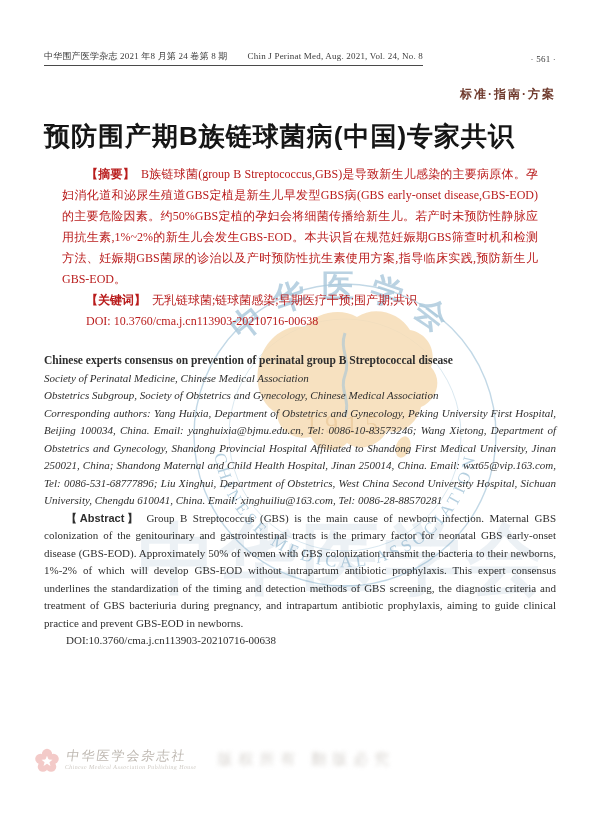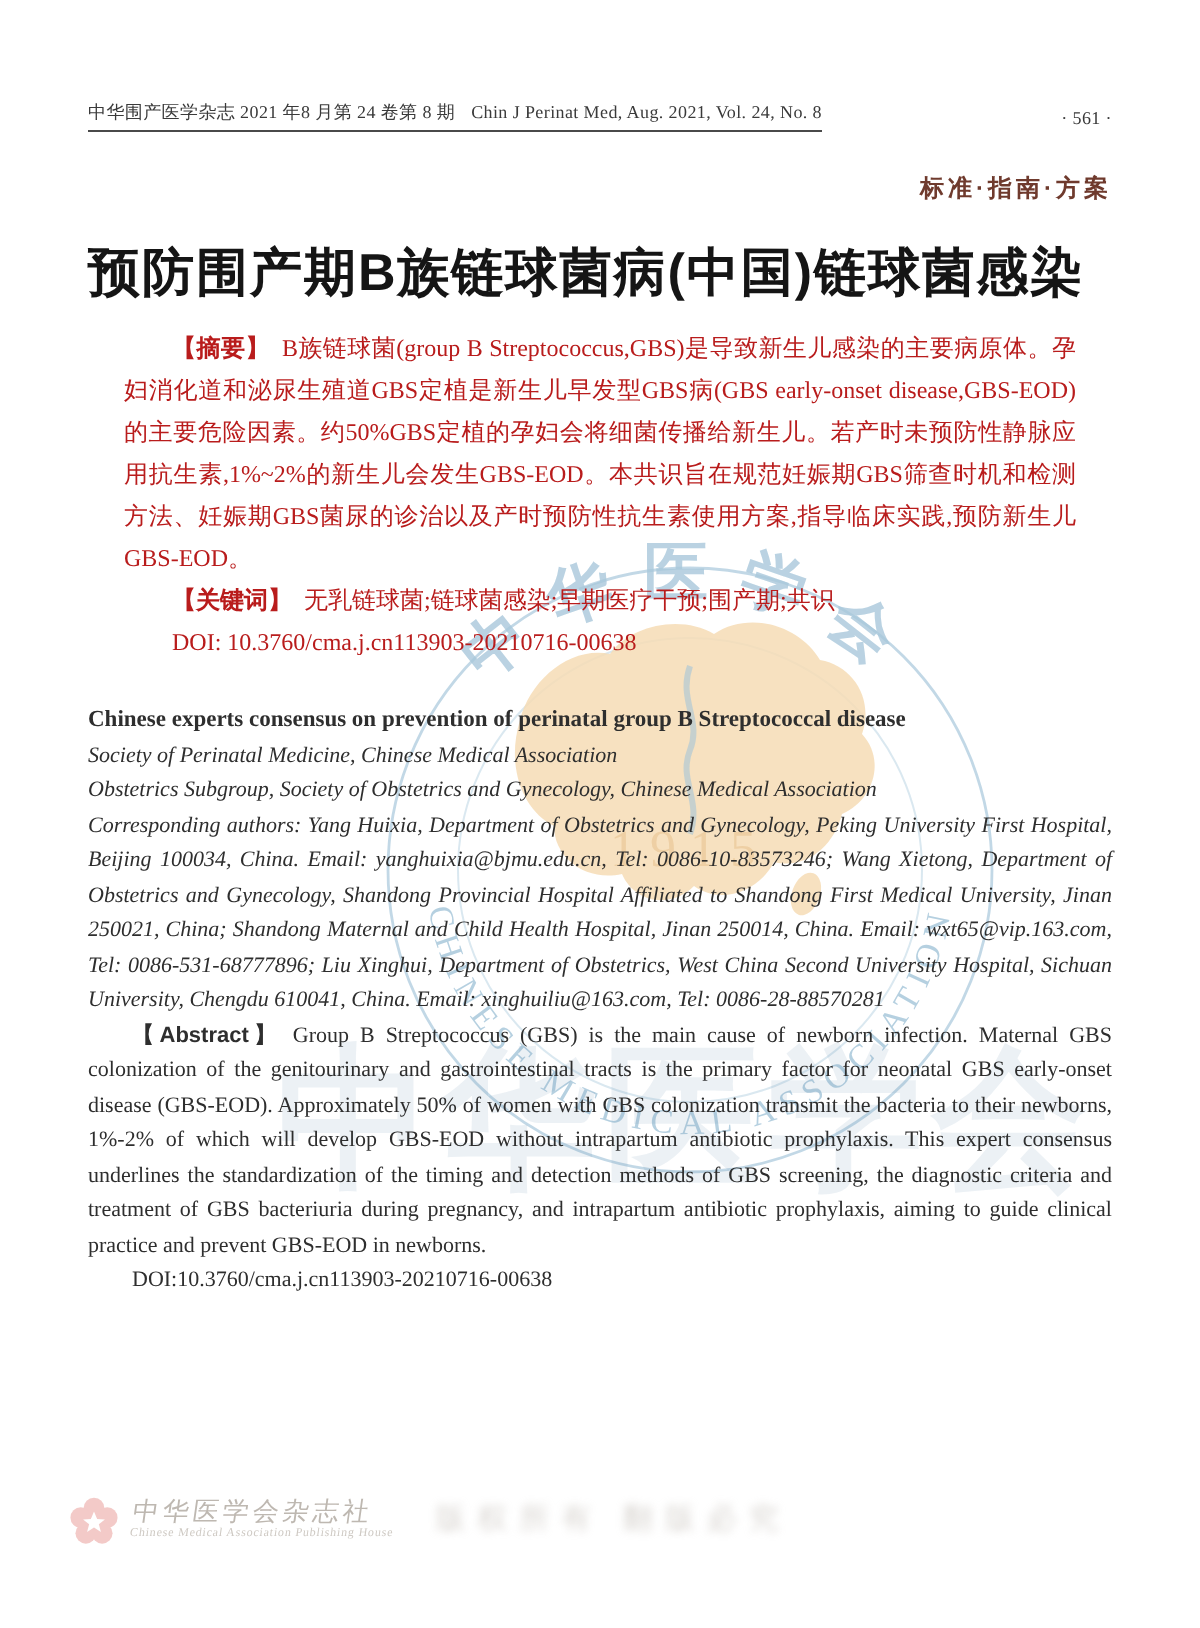--- a/index.html
+++ b/index.html
@@ -11,21 +11,21 @@
     overflow:hidden;
     font-family:"Liberation Serif","DejaVu Serif",serif;
     color:#2b2b2b;
     box-sizing:border-box;
     padding:50px 44px 0 44px;
   }
   
   .running-head{display:flex;justify-content:space-between;align-items:flex-end;
     font-size:9px;color:#3a3a3a;letter-spacing:0.2px;}
   .rh-left{border-bottom:1px solid #4a4a4a;padding-bottom:2px;}
-  .rh-en{margin-left:8px;}
+  .rh-en{margin-left:20px;}
   .rh-page{padding-bottom:2px;}
   
   .section-label{margin-top:20px;text-align:right;
     font-family:"Liberation Sans","DejaVu Sans",sans-serif;
     font-size:12px;font-weight:600;letter-spacing:2px;color:#6f3a2d;}
   
   .title{margin:16px 0 0 0;
     font-family:"Liberation Sans","DejaVu Sans",sans-serif;
     font-size:26px;font-weight:700;letter-spacing:1px;color:#151515;}
   
@@ -114,21 +114,21 @@
 
     <header class="running-head">
       <span class="rh-left">
         <span>中华围产医学杂志 2021 年8 月第 24 卷第 8 期</span><span class="rh-en">Chin J Perinat Med, Aug. 2021, Vol. 24, No. 8</span>
       </span>
       <span class="rh-page">· 561 ·</span>
     </header>
 
     <div class="section-label">标准·指南·方案</div>
 
-    <h1 class="title">预防围产期B族链球菌病(中国)链球菌感染</h1>
+    <h1 class="title">预防围产期B族链球菌病(中国)专家共识</h1>
 
 
 
     <div class="abstract-cn">
       <p><span class="lbl">【摘要】</span><span>B族链球菌(group B Streptococcus,GBS)是导致新生儿感染的主要病原体。孕妇消化道和泌尿生殖道GBS定植是新生儿早发型GBS病(GBS early-onset disease,GBS-EOD)的主要危险因素。约50%GBS定植的孕妇会将细菌传播给新生儿。若产时未预防性静脉应用抗生素,1%~2%的新生儿会发生GBS-EOD。本共识旨在规范妊娠期GBS筛查时机和检测方法、妊娠期GBS菌尿的诊治以及产时预防性抗生素使用方案,指导临床实践,预防新生儿GBS-EOD。</span></p>
       <p><span class="lbl">【关键词】</span><span>无乳链球菌;链球菌感染;早期医疗干预;围产期;共识</span></p>
       <p class="doi">DOI: 10.3760/cma.j.cn113903-20210716-00638</p>
     </div>
 
     <div class="english">

